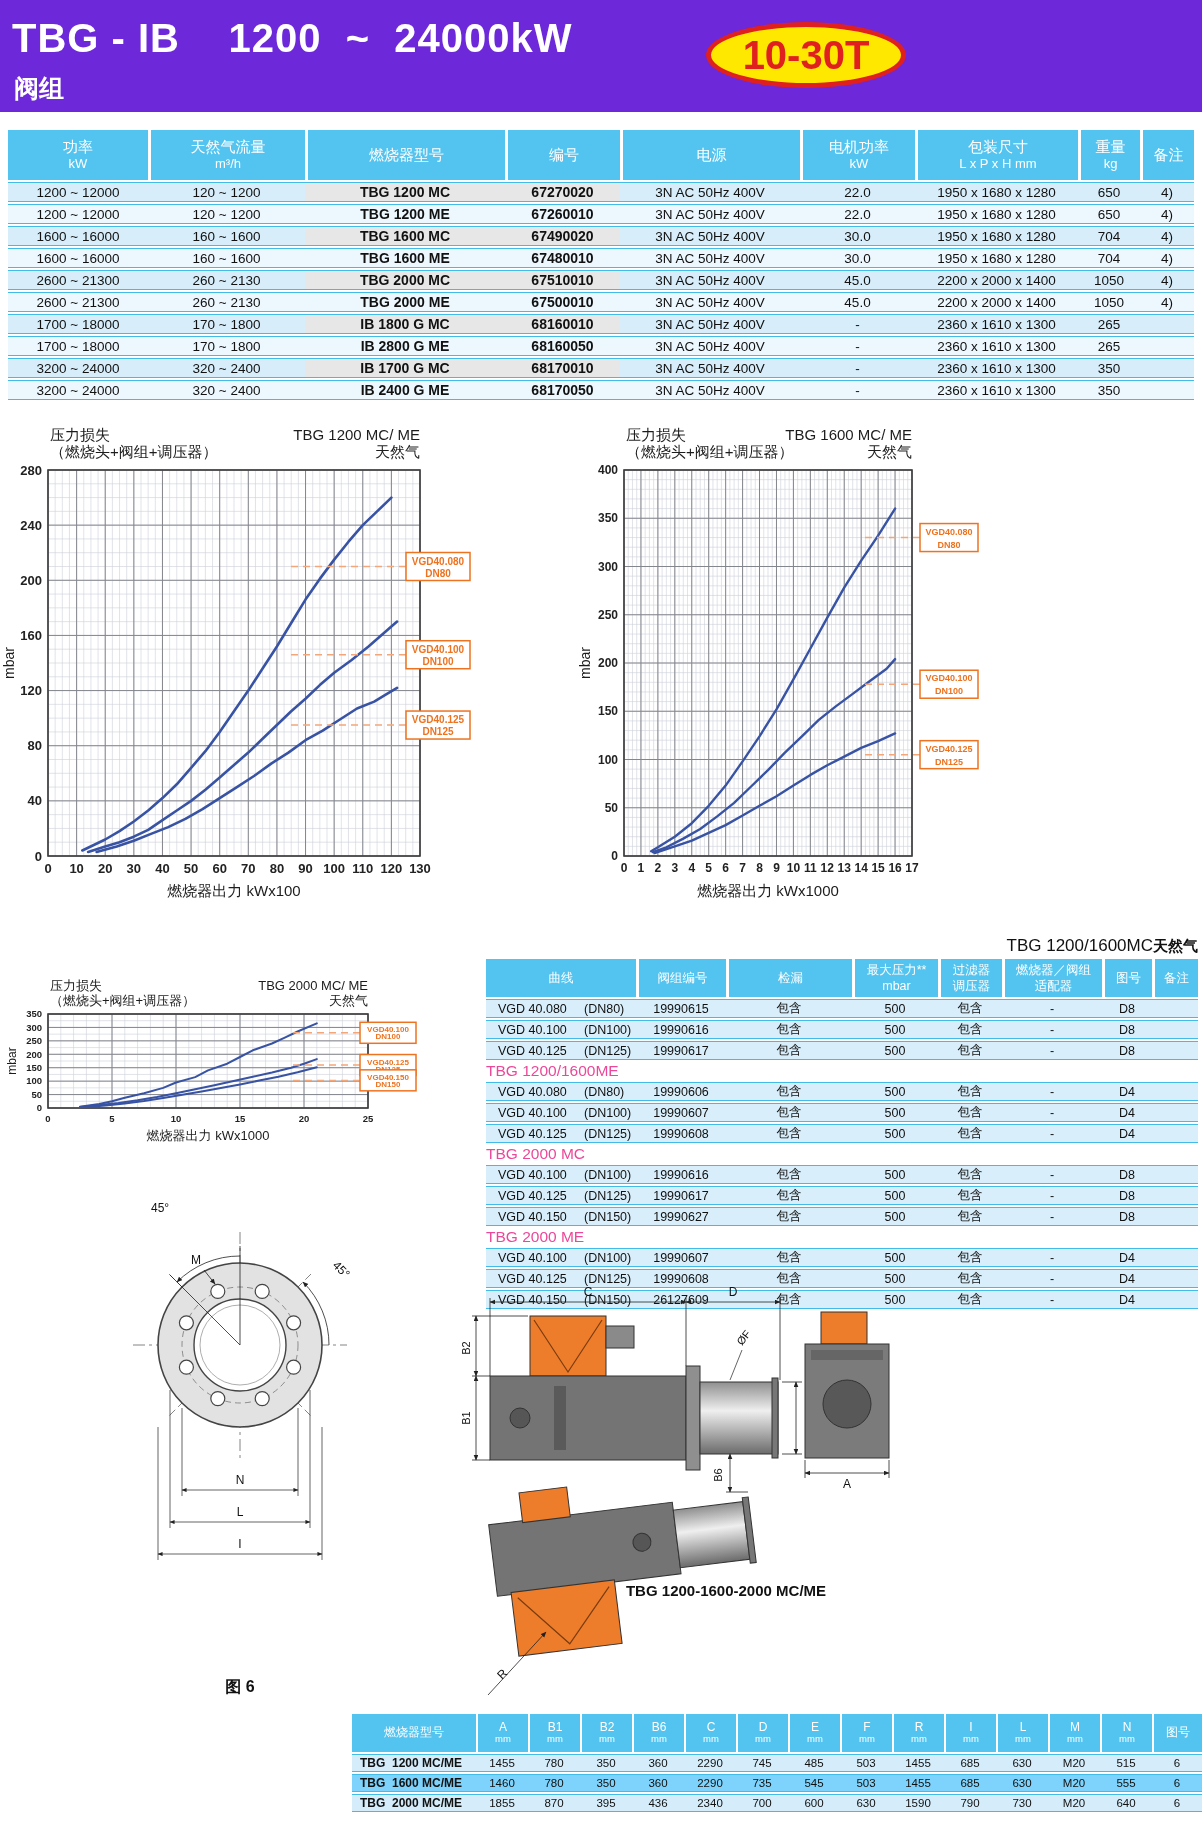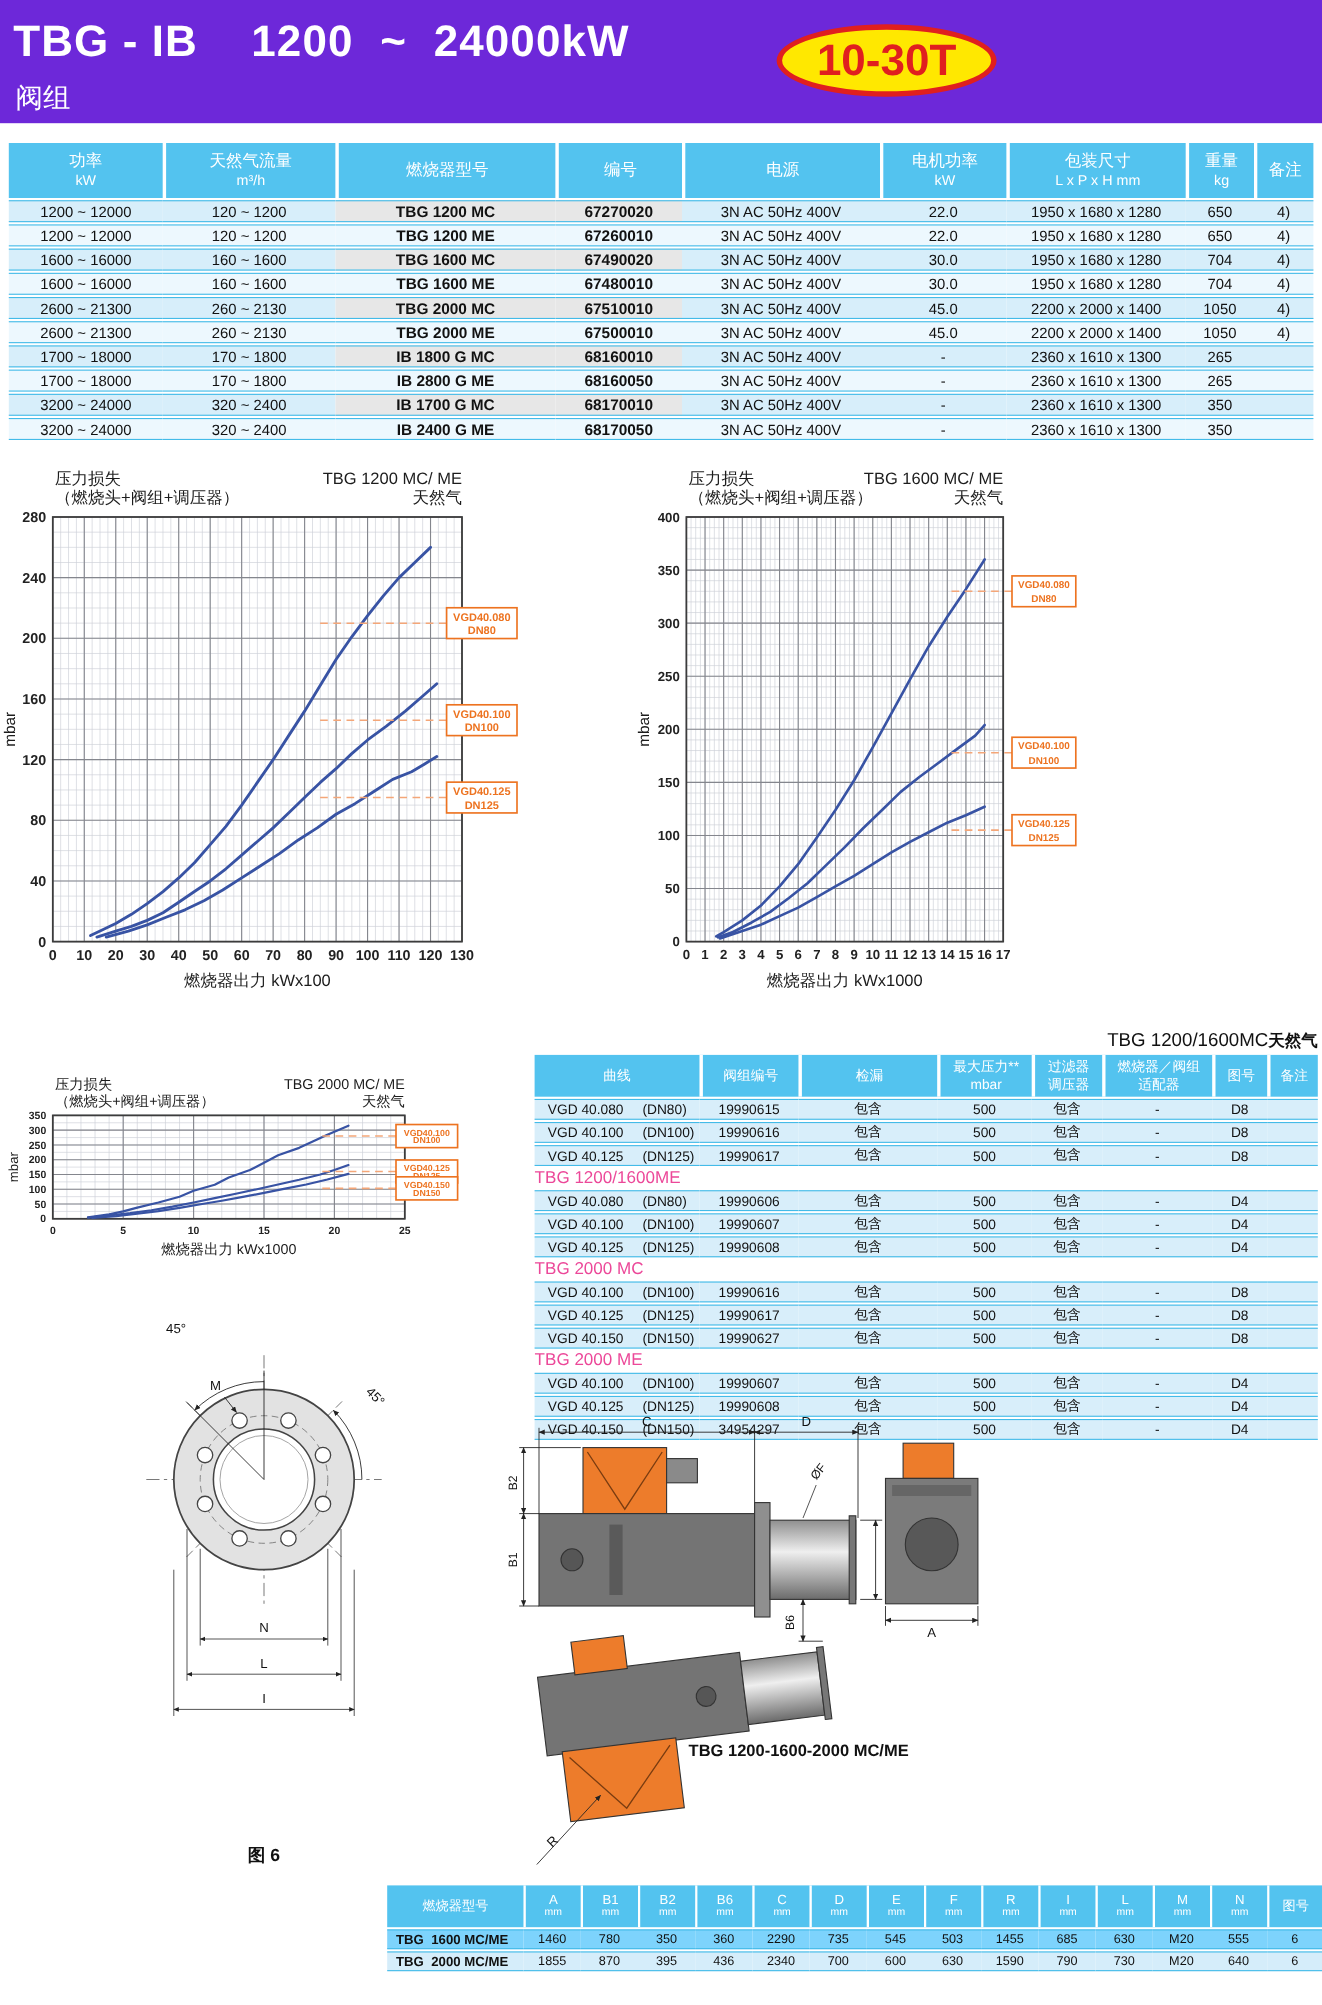--- a/index.html
+++ b/index.html
@@ -3,21 +3,21 @@
 <meta charset="utf-8">
 <style>
 *{margin:0;padding:0;box-sizing:border-box}
 html,body{background:#fff}
 .page{position:relative;width:1202px;height:1823px;background:#fff;overflow:hidden;
   font-family:"Liberation Sans",sans-serif;color:#1a1a1a}
 .abs{position:absolute}
 
 .hdr{left:0;top:0;width:1202px;height:112px;background:#6d28d9}
 .hdr .t1{position:absolute;left:12px;top:16px;font-size:40px;font-weight:bold;color:#fff;white-space:pre;letter-spacing:1px}
-.hdr .t2{position:absolute;left:14px;top:72px;font-size:25px;font-weight:normal;color:#fff}
+.hdr .t2{position:absolute;left:14px;top:72px;font-size:25px;font-weight:bold;color:#fff}
 .badge{position:absolute;left:706px;top:22px;width:200px;height:66px;background:#FFE800;
   border:5px solid #E01F1F;border-radius:50%;display:flex;align-items:center;justify-content:center;
   font-size:40px;font-weight:bold;color:#E01F1F}
 
 table{border-collapse:separate;border-spacing:0 2px;table-layout:fixed;width:100%}
 th,td{overflow:hidden;white-space:nowrap}
 
 .mtw{left:8px;top:128px;width:1186px}
 .mt th{background:#53C3EF;color:#fff;font-size:15px;font-weight:400;height:50px;
   border-left:3px solid #fff;vertical-align:middle;text-align:center;line-height:1.25}
@@ -818,21 +818,21 @@
             <td>19990608</td>
             <td>包含</td>
             <td>500</td>
             <td>包含</td>
             <td>-</td>
             <td>D4</td>
             <td></td>
           </tr>
           <tr>
             <td class="curve"><span class="cn">VGD 40.150</span><span>(DN150)</span></td>
-            <td>34954297</td>
+            <td>26127609</td>
             <td>包含</td>
             <td>500</td>
             <td>包含</td>
             <td>-</td>
             <td>D4</td>
             <td></td>
           </tr>
         </tbody>
     </table>
   </div>
@@ -1040,20 +1040,37 @@
               <div class="sub">mm</div>
             </th>
             <th>
               <div>N</div>
               <div class="sub">mm</div>
             </th>
             <th>
               <div>图号</div>
             </th>
           </tr>
+          <tr class="">
+            <td class="model">TBG  1200 MC/ME</td>
+            <td class="">1455</td>
+            <td class="">780</td>
+            <td class="">350</td>
+            <td class="">360</td>
+            <td class="">2290</td>
+            <td class="">745</td>
+            <td class="">485</td>
+            <td class="">503</td>
+            <td class="">1455</td>
+            <td class="">685</td>
+            <td class="">630</td>
+            <td class="">M20</td>
+            <td class="">515</td>
+            <td class="">6</td>
+          </tr>
           <tr class="alt">
             <td class="model">TBG  1600 MC/ME</td>
             <td class="">1460</td>
             <td class="">780</td>
             <td class="">350</td>
             <td class="">360</td>
             <td class="">2290</td>
             <td class="">735</td>
             <td class="">545</td>
             <td class="">503</td>

